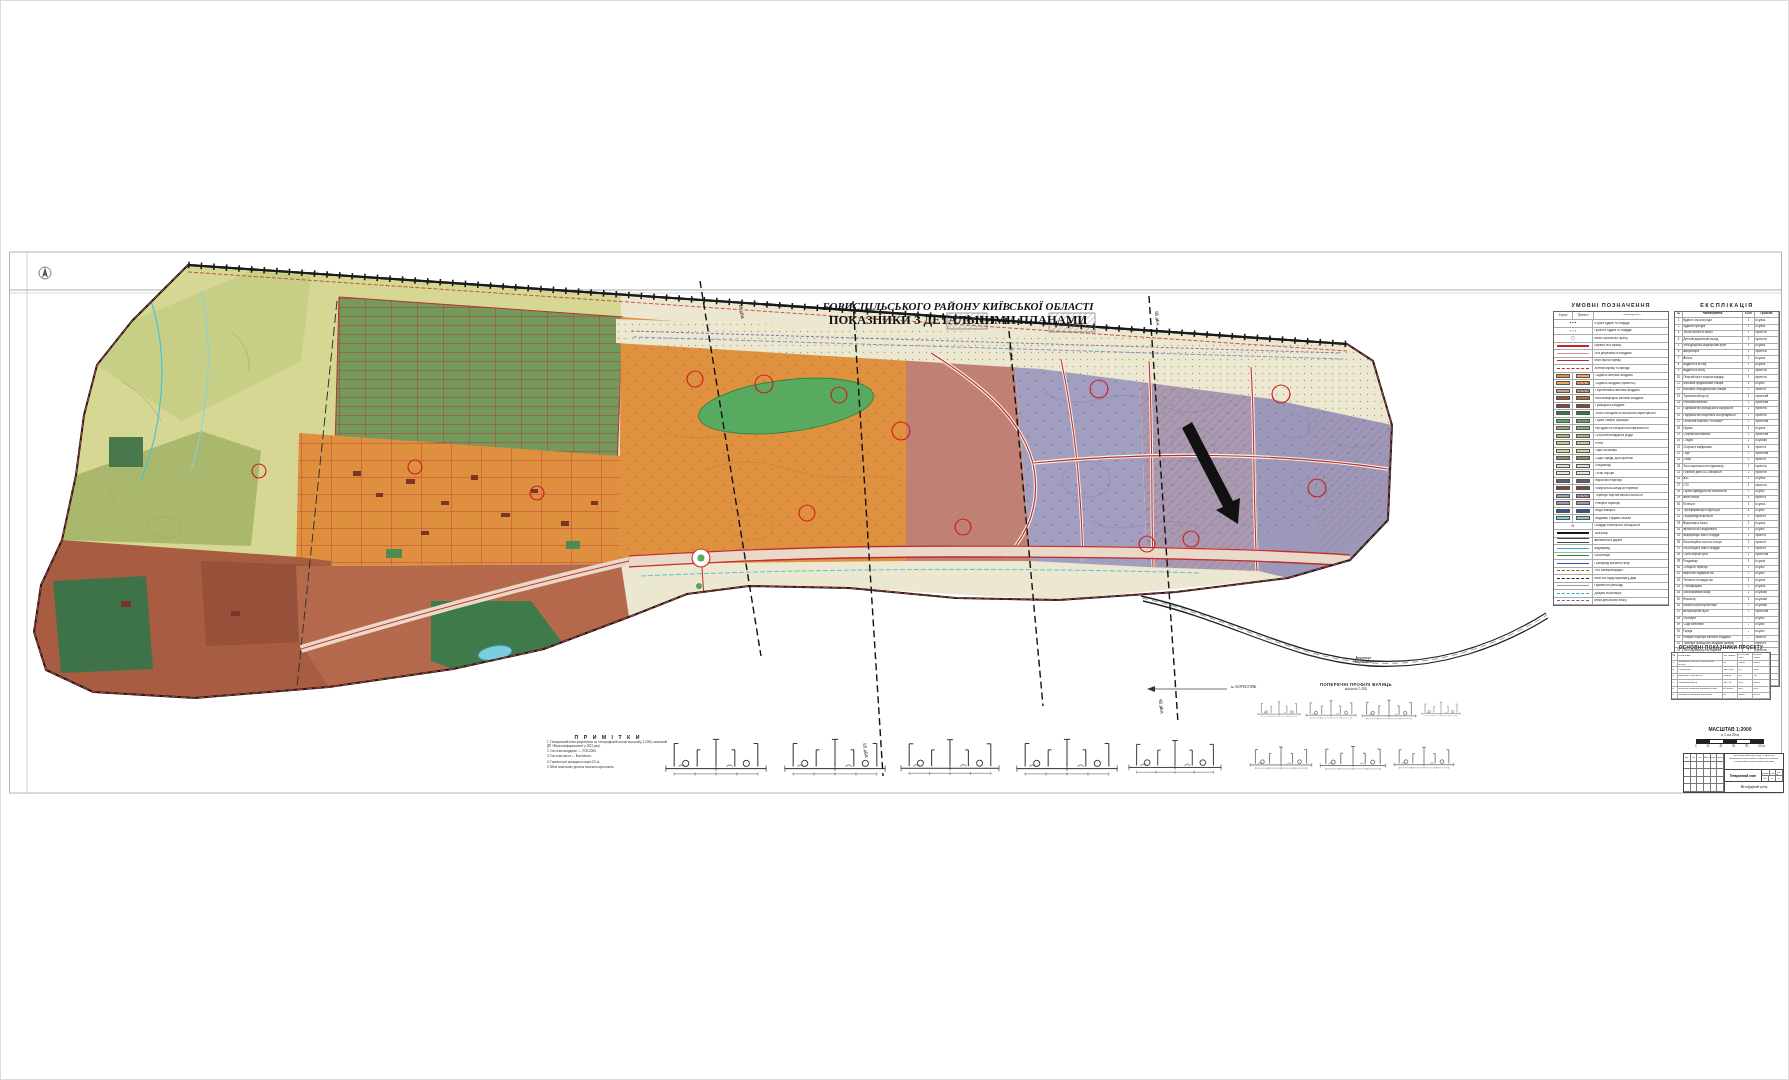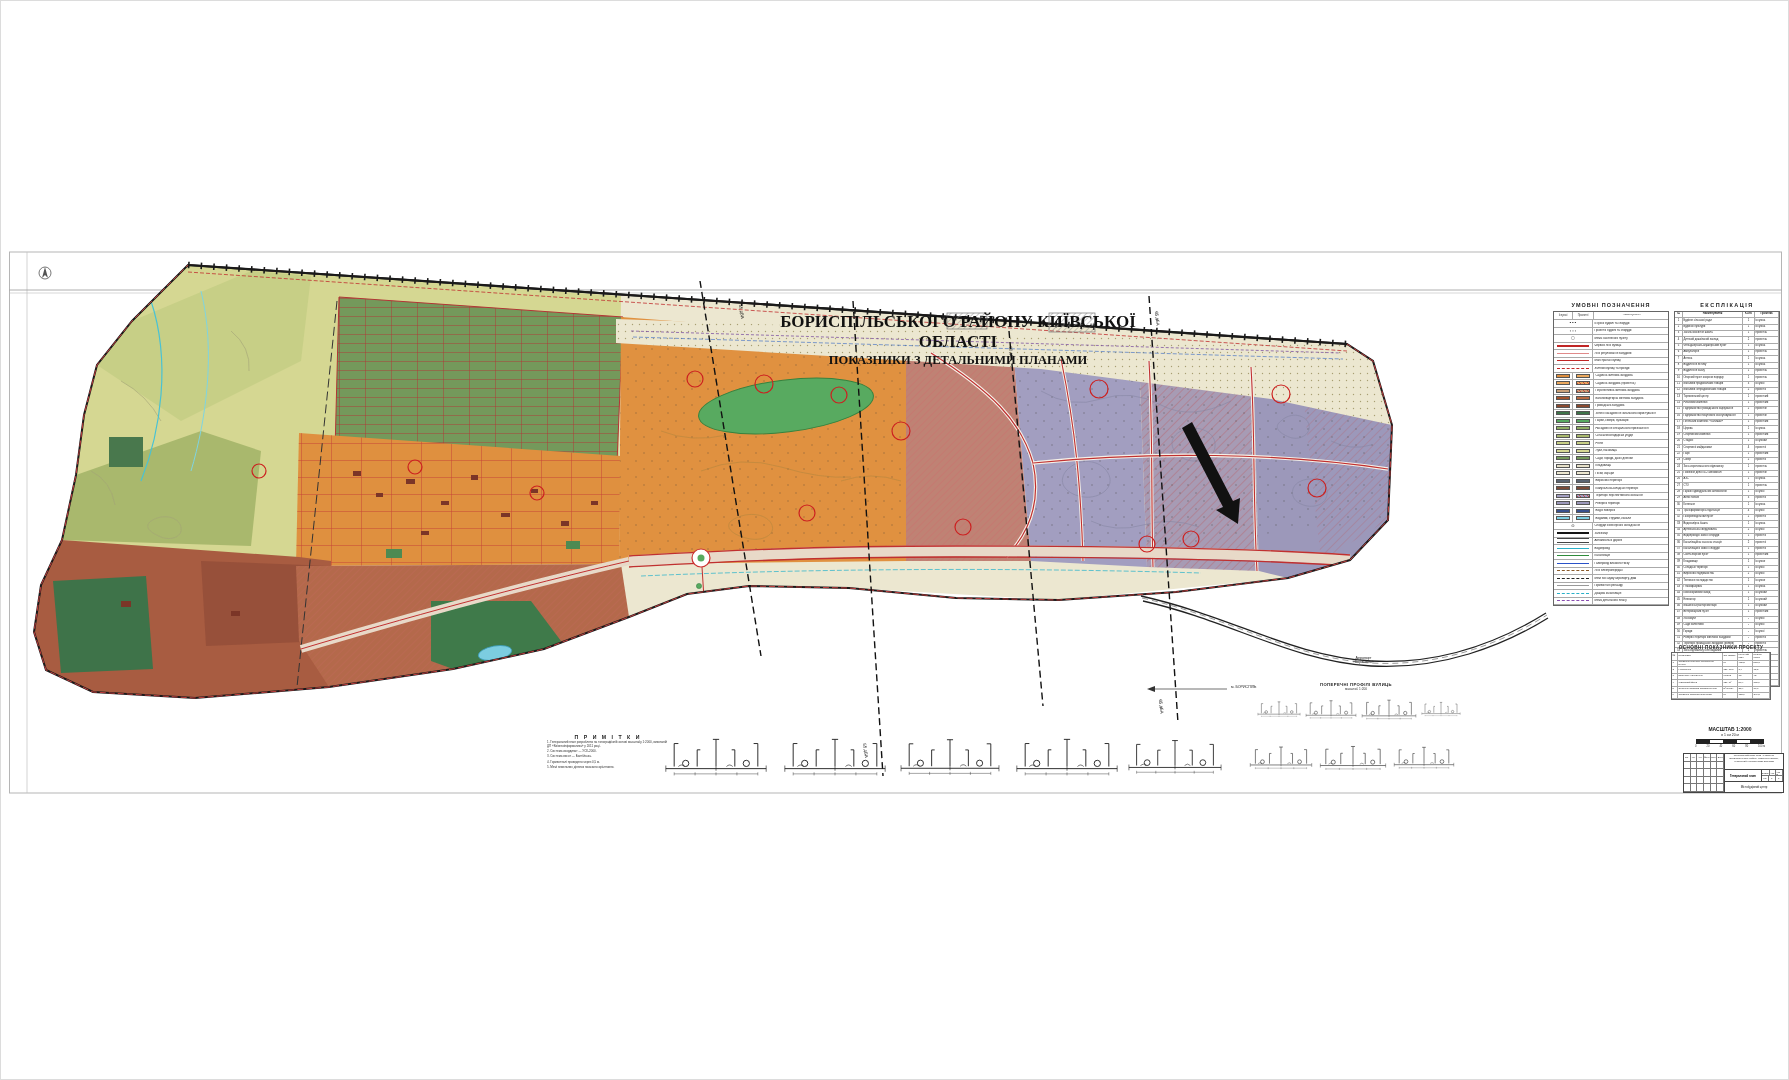--- a/index.html
+++ b/index.html
@@ -3,21 +3,21 @@
 <meta charset="utf-8">
 <style>
   html,body{margin:0;padding:0;background:#fff;}
   body{width:1789px;height:1080px;position:relative;overflow:hidden;
        font-family:"Liberation Sans",sans-serif;border:1px solid #dcdcdc;box-sizing:border-box;}
   .abs{position:absolute;}
   
   .plan-title{left:757px;top:299px;width:400px;text-align:center;color:#111;
               font-family:"Liberation Serif",serif;z-index:5;}
   .plan-title .l1{font-size:17px;font-weight:bold;letter-spacing:.5px;}
-  .plan-title .l2{font-size:17px;font-weight:bold;margin-top:12px;}
+  .plan-title .l2{font-size:11px;font-weight:bold;margin-top:0;font-style:italic;}
   .plan-title .l3{font-size:12.5px;font-weight:bold;margin-top:1px;}
   
   .legend{left:1552px;top:301px;width:116px;z-index:6;}
   .legend-title{font-size:5.5px;font-weight:bold;text-align:center;letter-spacing:1px;color:#222;}
   .legend-table{margin-top:3px;border:.5px solid #666;background:#fff;}
   .lg-head,.lg-row{display:flex;align-items:center;border-bottom:.4px solid #aaa;height:6.5px;overflow:hidden;}
   .lg-head{height:7px;}
   .lg-head div{font-size:2.6px;color:#333;text-align:center;}
   .c-s1{width:18px;flex:none;display:flex;justify-content:center;border-right:.4px solid #aaa;height:100%;align-items:center;}
   .c-s2{width:20px;flex:none;display:flex;justify-content:center;border-right:.4px solid #aaa;height:100%;align-items:center;}

